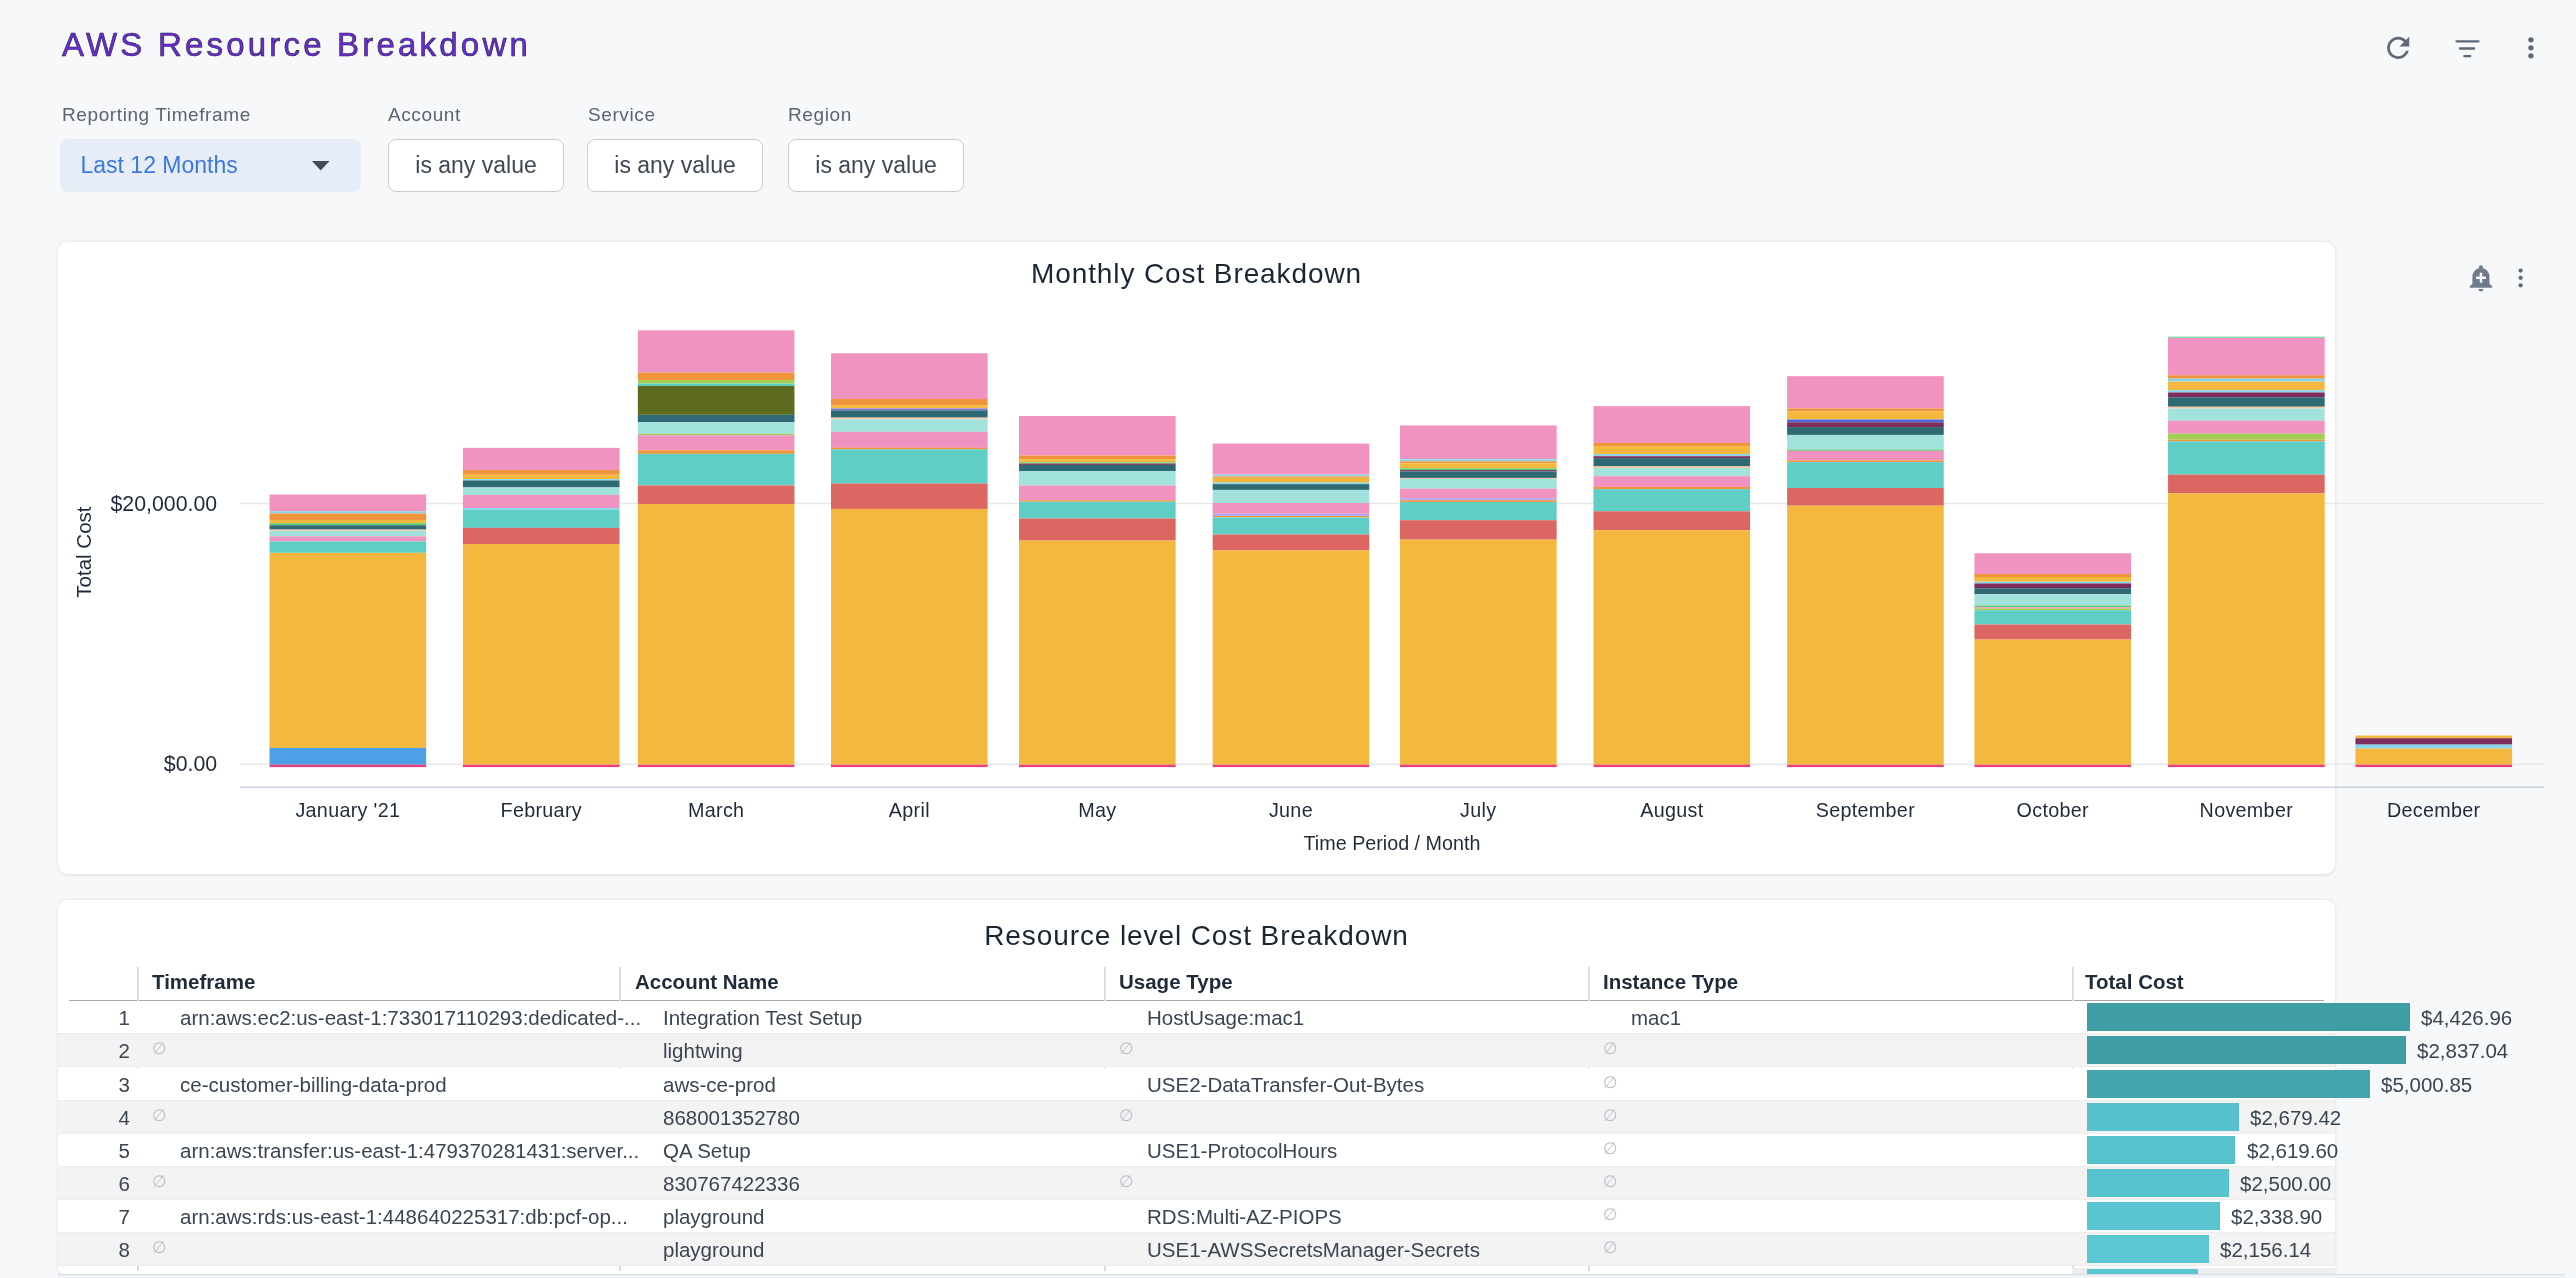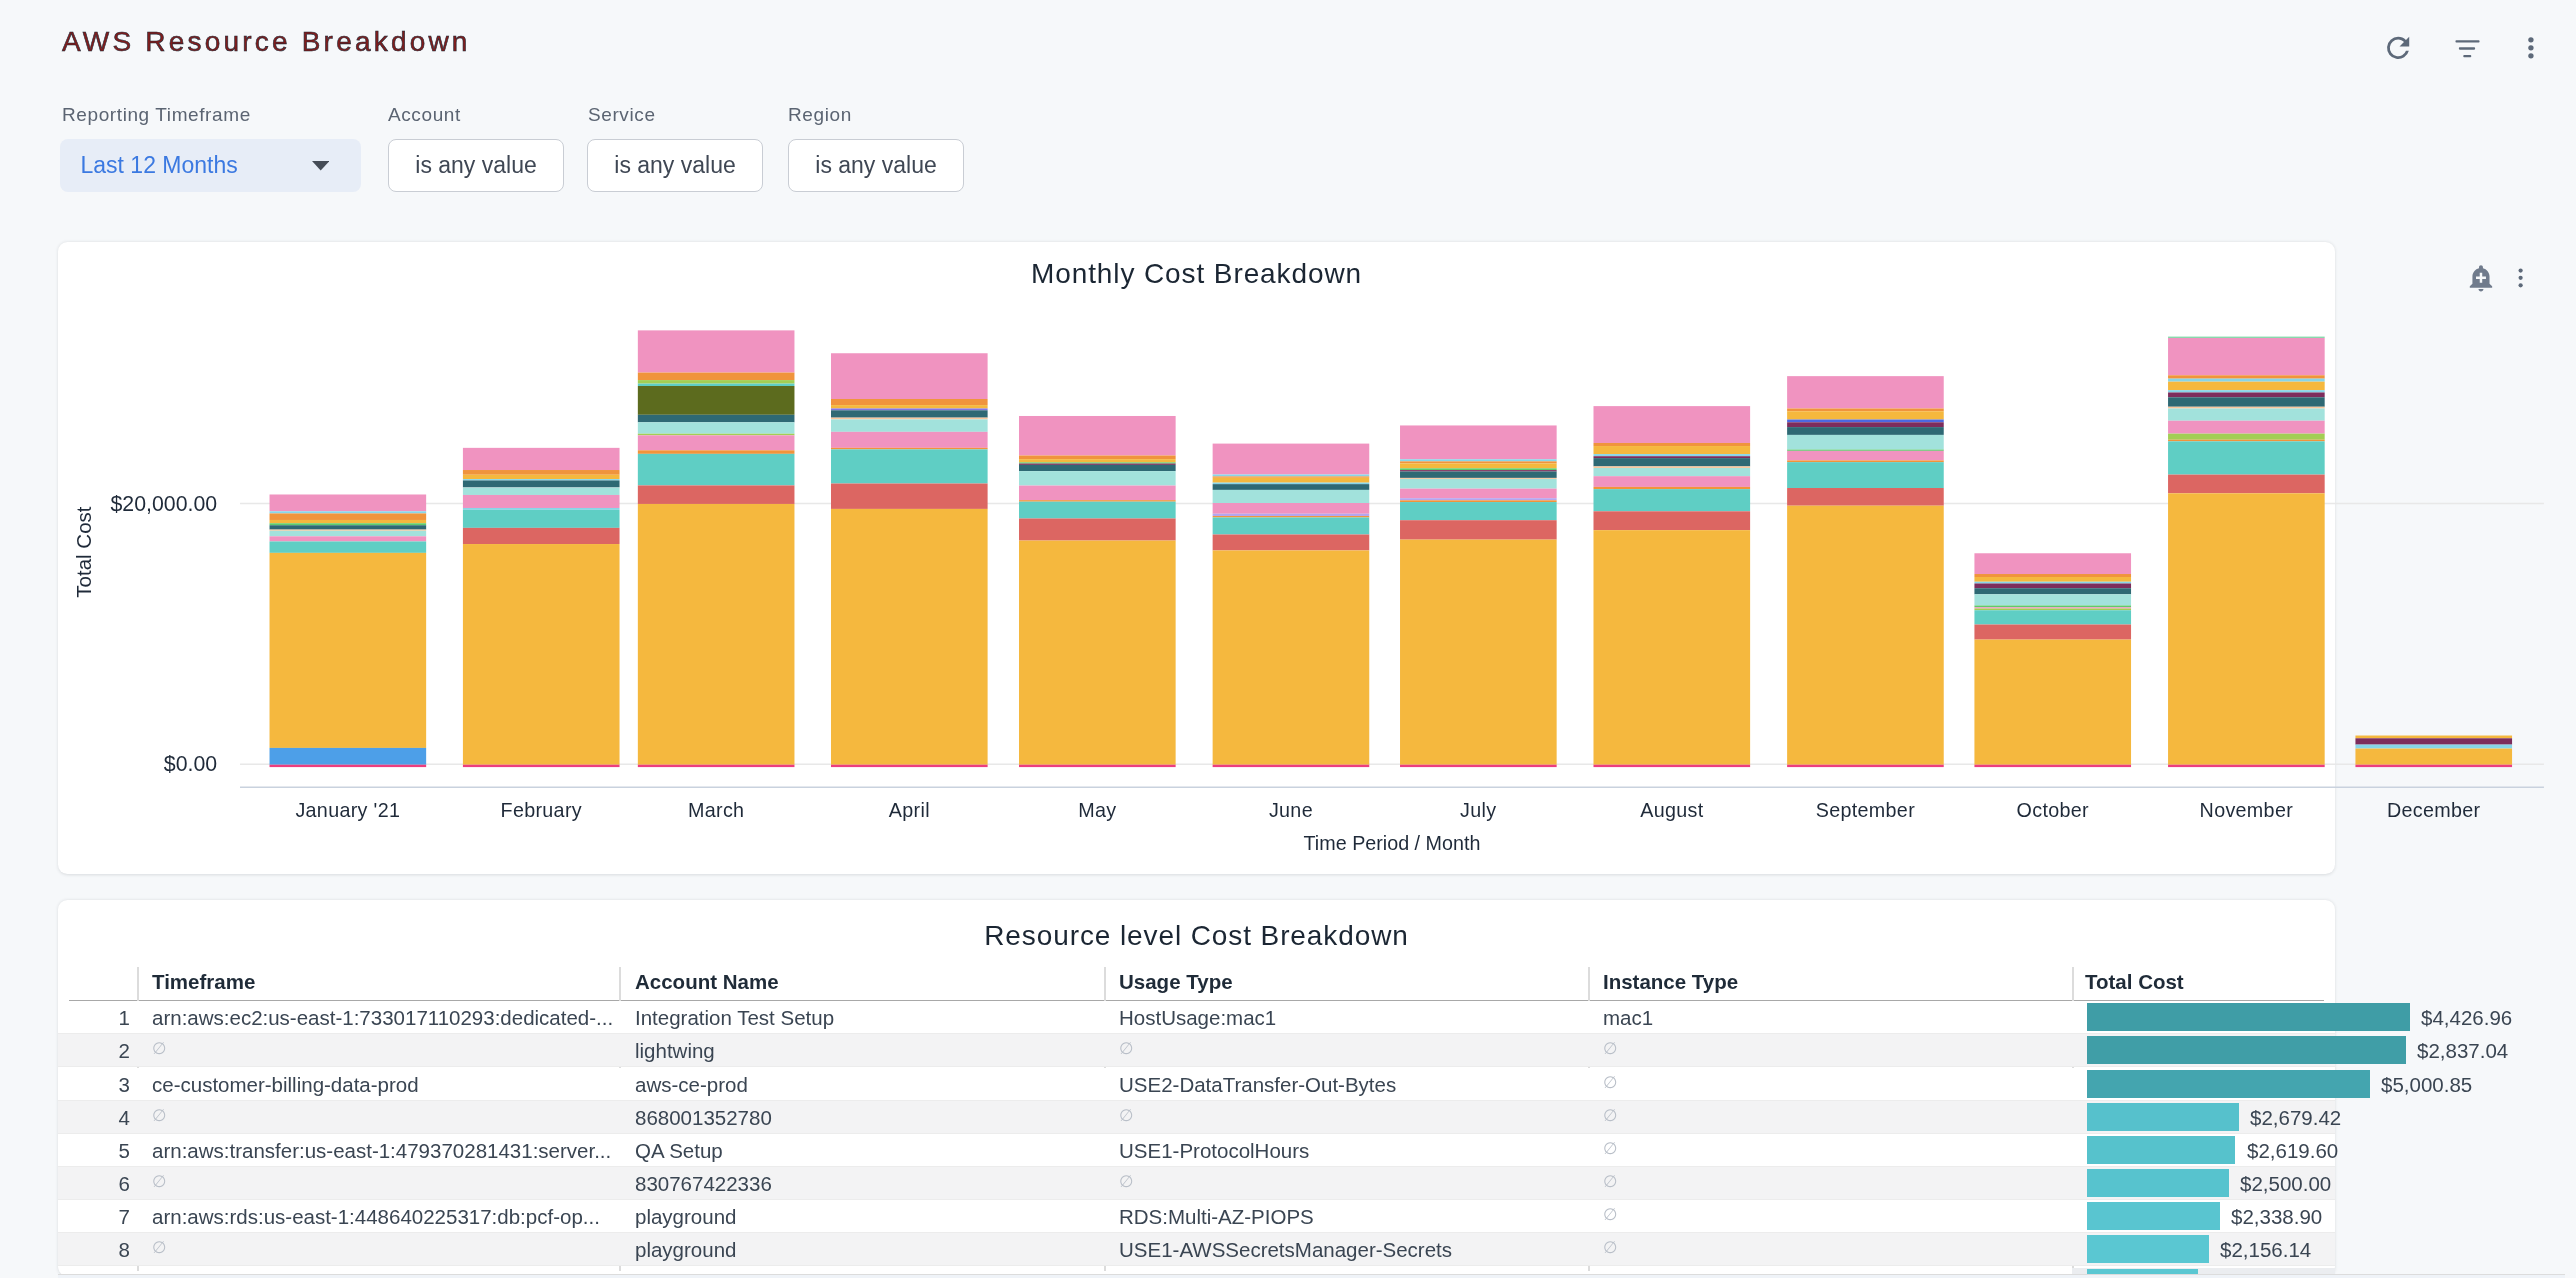--- a/index.html
+++ b/index.html
@@ -1,38 +1,38 @@
 <!DOCTYPE html>
 <html style="font-size:12.6px"><head>
 <meta charset="utf-8">
 <style>
 * { margin:0; padding:0; box-sizing:border-box; }
 html,body { width:2576px; height:1279px; overflow:hidden; background:#f6f8fa;
   font-family:"Liberation Sans", sans-serif; position:relative; }
 .abs { position:absolute; }
-#h1 { left:62px; top:26px; font-size:28px; font-weight:400; color:#7f1d1d; letter-spacing:3.2px; -webkit-text-stroke:0.6px #1b2633; }
+#h1 { left:62px; top:26px; font-size:33px; font-weight:400; color:#6d28d9; letter-spacing:3.2px; -webkit-text-stroke:0.6px #1b2633; }
 .flabel { top:104px; font-size:19px; color:#5b6472; letter-spacing:0.6px; }
 .fbox { top:139px; height:53px; border-radius:8px; font-size:23px; display:flex; align-items:center; }
 #selbox { left:60px; width:301px; background:#e7edf7; color:#3b79e1; }
 #selbox span { margin-left:20.5px; }
 .anybox { width:176px; background:#fff; border:1.6px solid #c9cdd4; color:#3f4754; justify-content:center; }
 .card { position:absolute; left:58px; width:2277px; background:#fff; border-radius:9.5px;
   box-shadow:0 0.8px 3.2px rgba(40,50,60,0.14); }
 #chartcard { top:242px; height:632px; }
 #tablecard { top:900px; height:376px; }
 .ctitle { position:absolute; width:100%; text-align:center; font-size:28px; color:#1b2633; font-weight:500; letter-spacing:0.9px; }
 
 .thead { position:absolute; top:70px; height:30px; left:0; right:0; font-weight:bold; font-size:20.5px; color:#1f2b38; }
 .thead div { position:absolute; top:0; }
 .headline { position:absolute; top:100px; left:11px; right:11px; height:1.6px; background:#a8a8a8; }
 .vsep { position:absolute; top:67px; bottom:4.7px; width:1.6px; background:#dcdcdc; }
 .trow { position:absolute; left:0; right:0; height:33px; border-bottom:0.8px solid #ececec; font-size:20.5px; color:#3a4552; }
 .trow div { position:absolute; top:4.7px; }
 .tnum { left:31px; width:41px; text-align:right; color:#3a4552; }
-.tcell { white-space:nowrap; }
+.tcell { white-space:nowrap;margin-left:28px; }
 .tnull { color:#b9bfc8; font-size:16.6px; top:7px; }
 .tbar { top:2px !important; height:28px; }
 .tcost { white-space:nowrap; }
 .botline { position:absolute; left:58px; top:1274px; width:2507px; height:1.6px; background:#dcdcdc; }
 .botstrip { position:absolute; left:58px; top:1275px; width:2507px; height:3.2px; background:#eff3f8; }
 </style>
 </head>
 <body>
 <div class="abs" id="h1">AWS Resource Breakdown</div>
 

